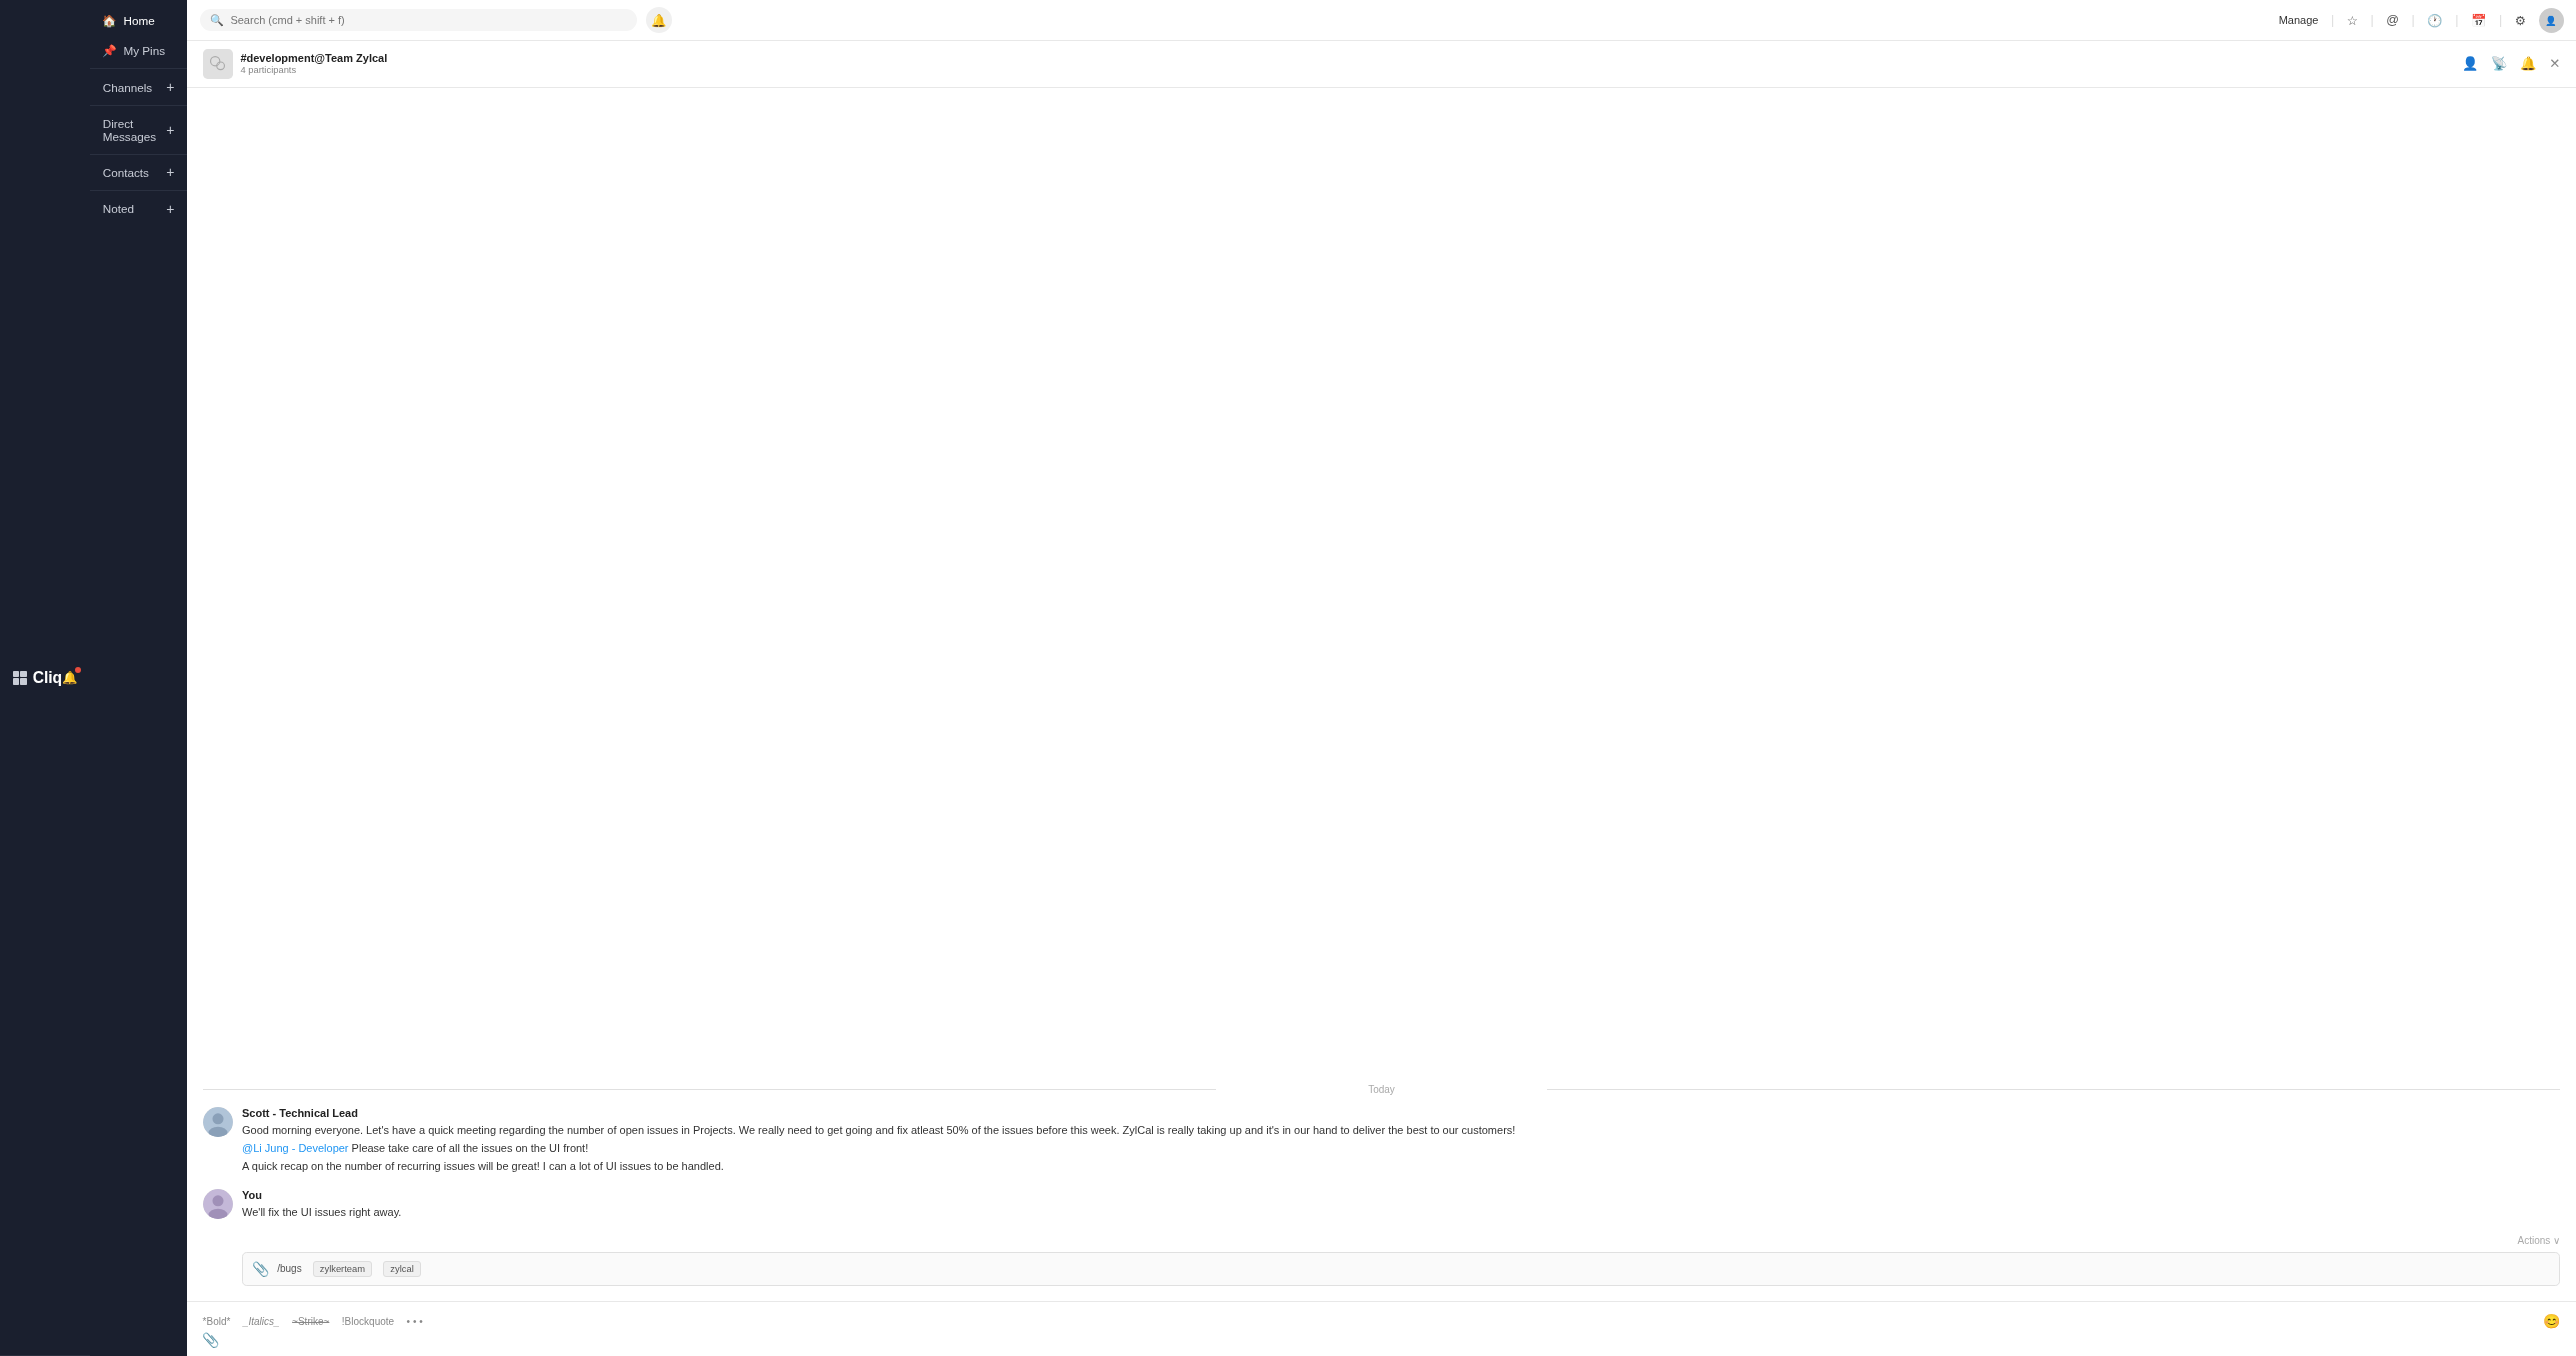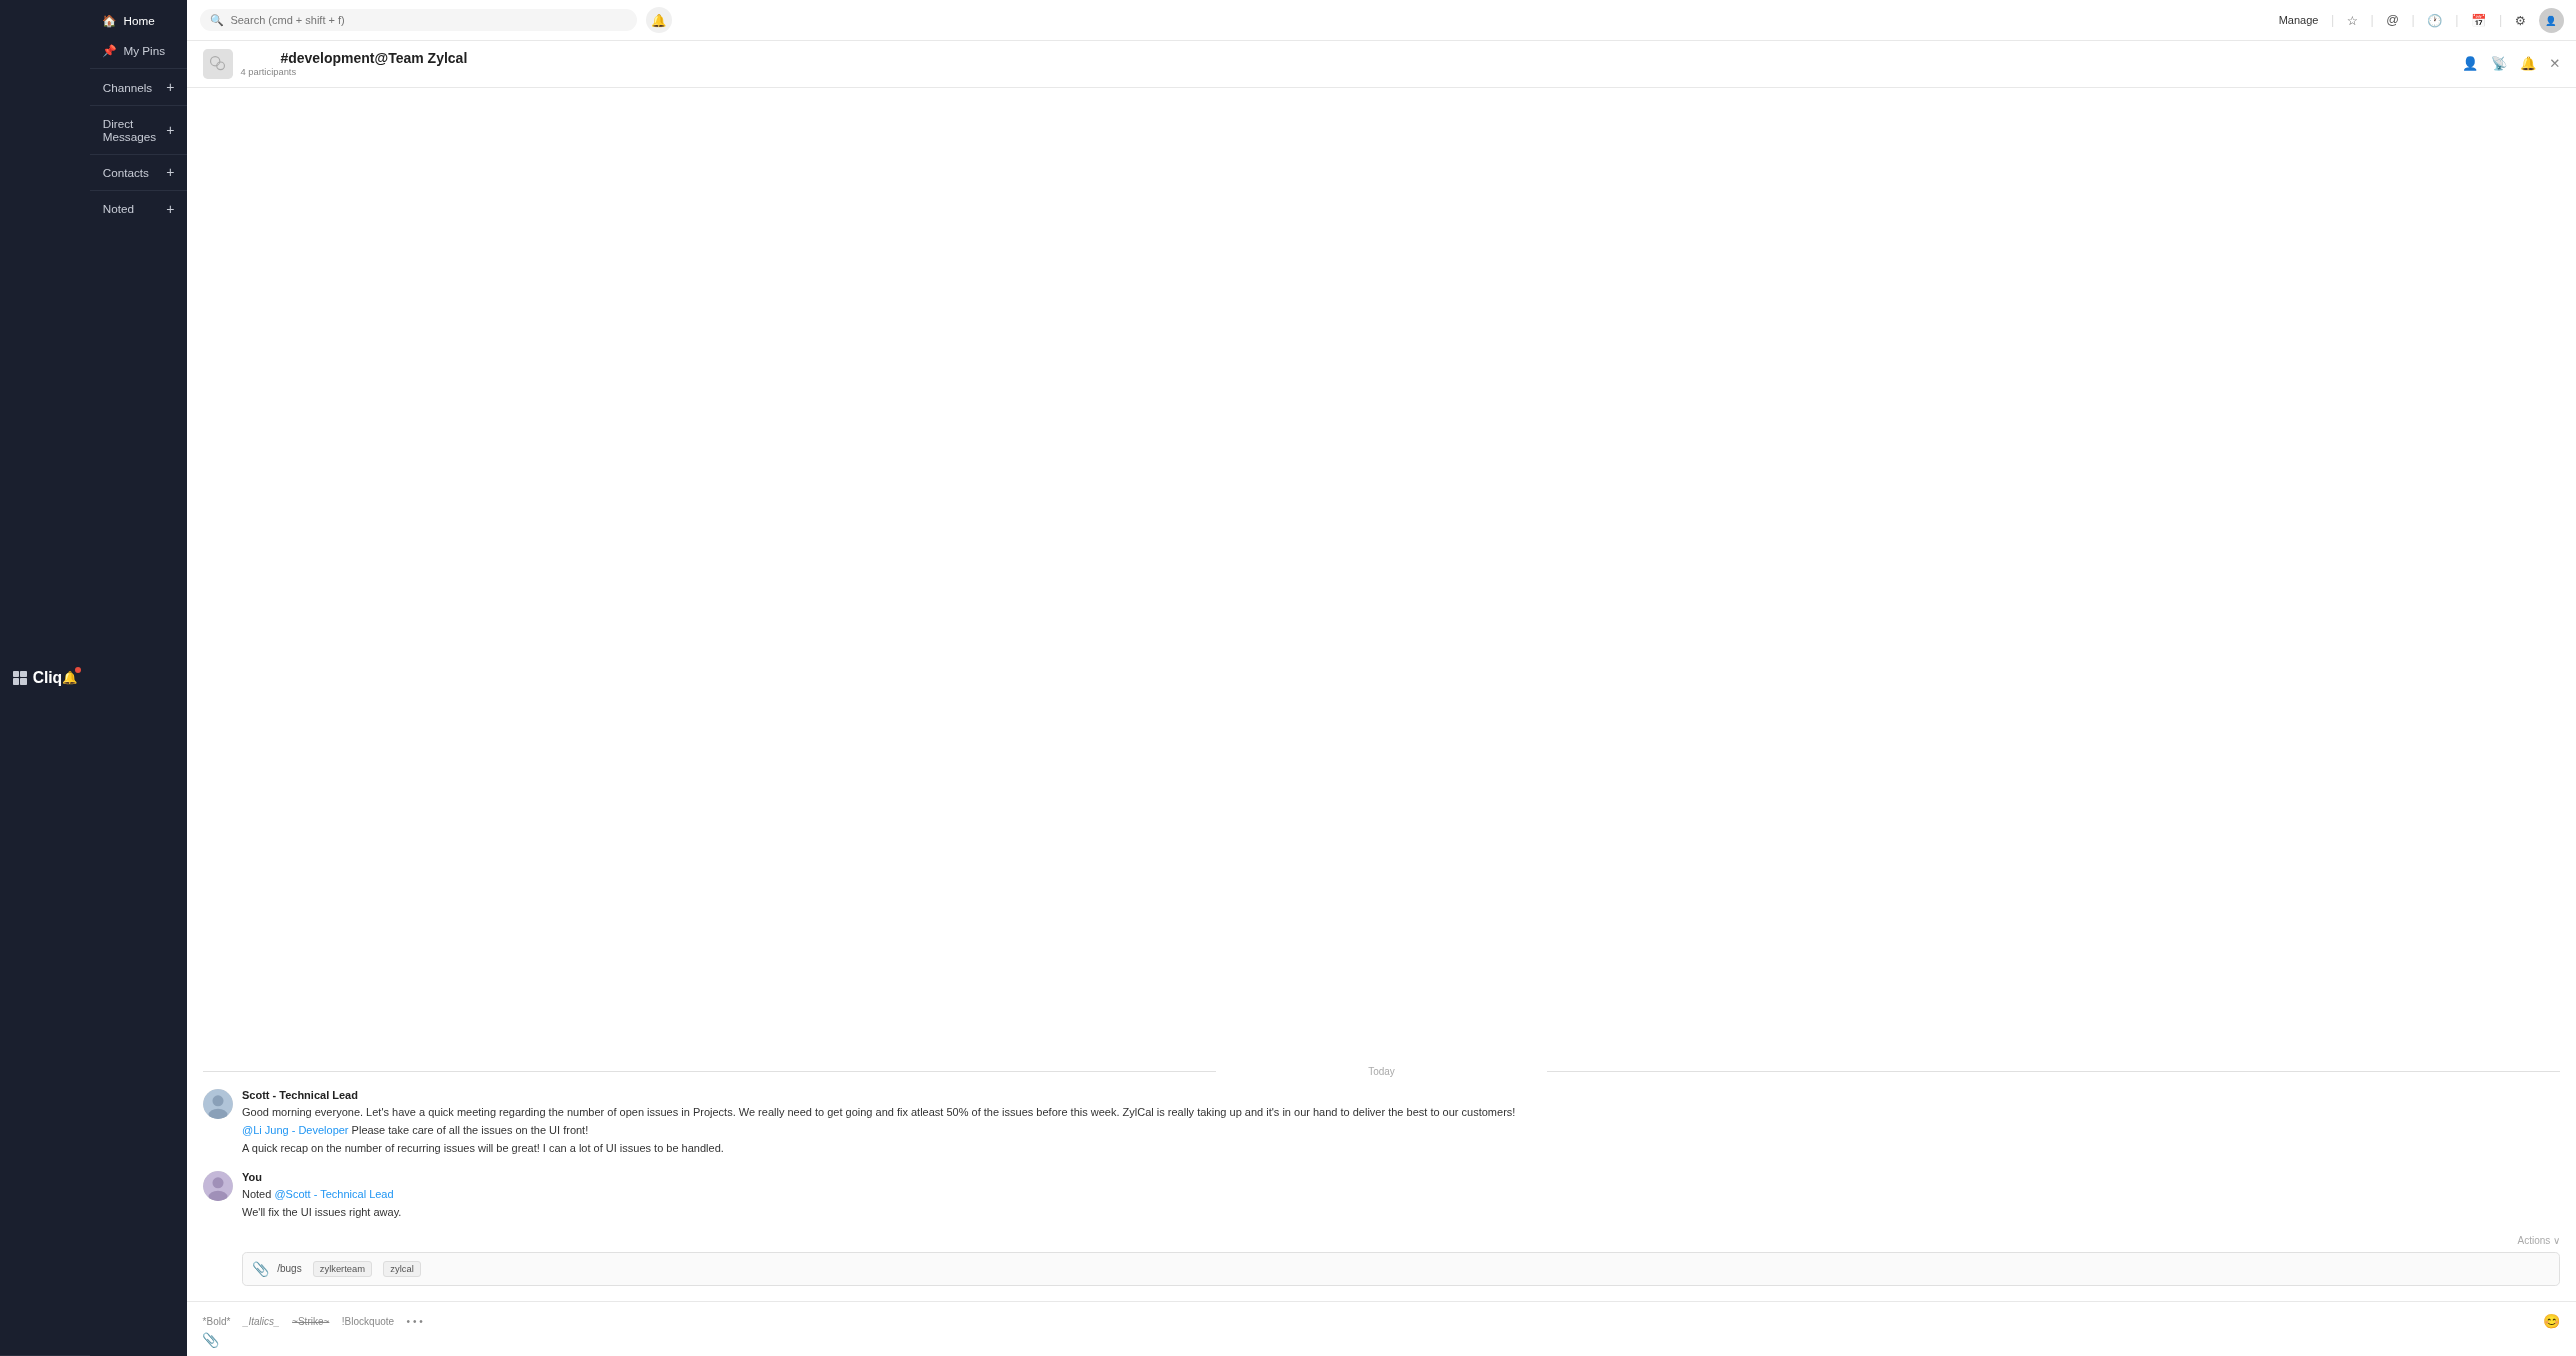--- a/index.html
+++ b/index.html
@@ -181,21 +181,21 @@
       height: 30px;
       border-radius: 4.7px;
       background: #e0e0e0;
       display: flex;
       align-items: center;
       justify-content: center;
       margin-right: 7.8px;
       font-size: 14px;
       color: #888;
     }
-    .channel-info h2 { font-size: 14px; font-weight: 600; color: #222; margin-left: 40px; }
+    .channel-info h2 { font-size: 11px; font-weight: 600; color: #222; }
     .channel-info p { font-size: 9.4px; color: #888; }
     .channel-header-actions {
       margin-left: auto;
       display: flex;
       align-items: center;
       gap: 12.5px;
     }
     .channel-header-actions button {
       background: none;
       border: none;
@@ -504,23 +504,20 @@
     <div class="message-group">
       <div class="msg-avatar">
         <svg width="30" height="30" viewBox="0 0 38 38">
           <circle cx="19" cy="19" r="19" fill="#c4b8d8"></circle>
           <circle cx="19" cy="15" r="7" fill="#a090b8"></circle>
           <ellipse cx="19" cy="33" rx="12" ry="8" fill="#a090b8"></ellipse>
         </svg>
       </div>
       <div class="msg-content">
         <div class="msg-sender">You</div>
-        <div class="msg-text">
-          <span>Noted </span><span class="msg-mention">@Scott - Technical Lead</span>
-        </div>
         <div class="msg-text">We'll fix the UI issues right away.</div>
       </div>
     </div>
 
     <div style="margin-left: 39px;">
       <div class="actions-row">
         <button class="actions-btn">Actions ∨</button>
       </div>
       <div class="attachment-row">
         <span class="attachment-icon">📎</span>

